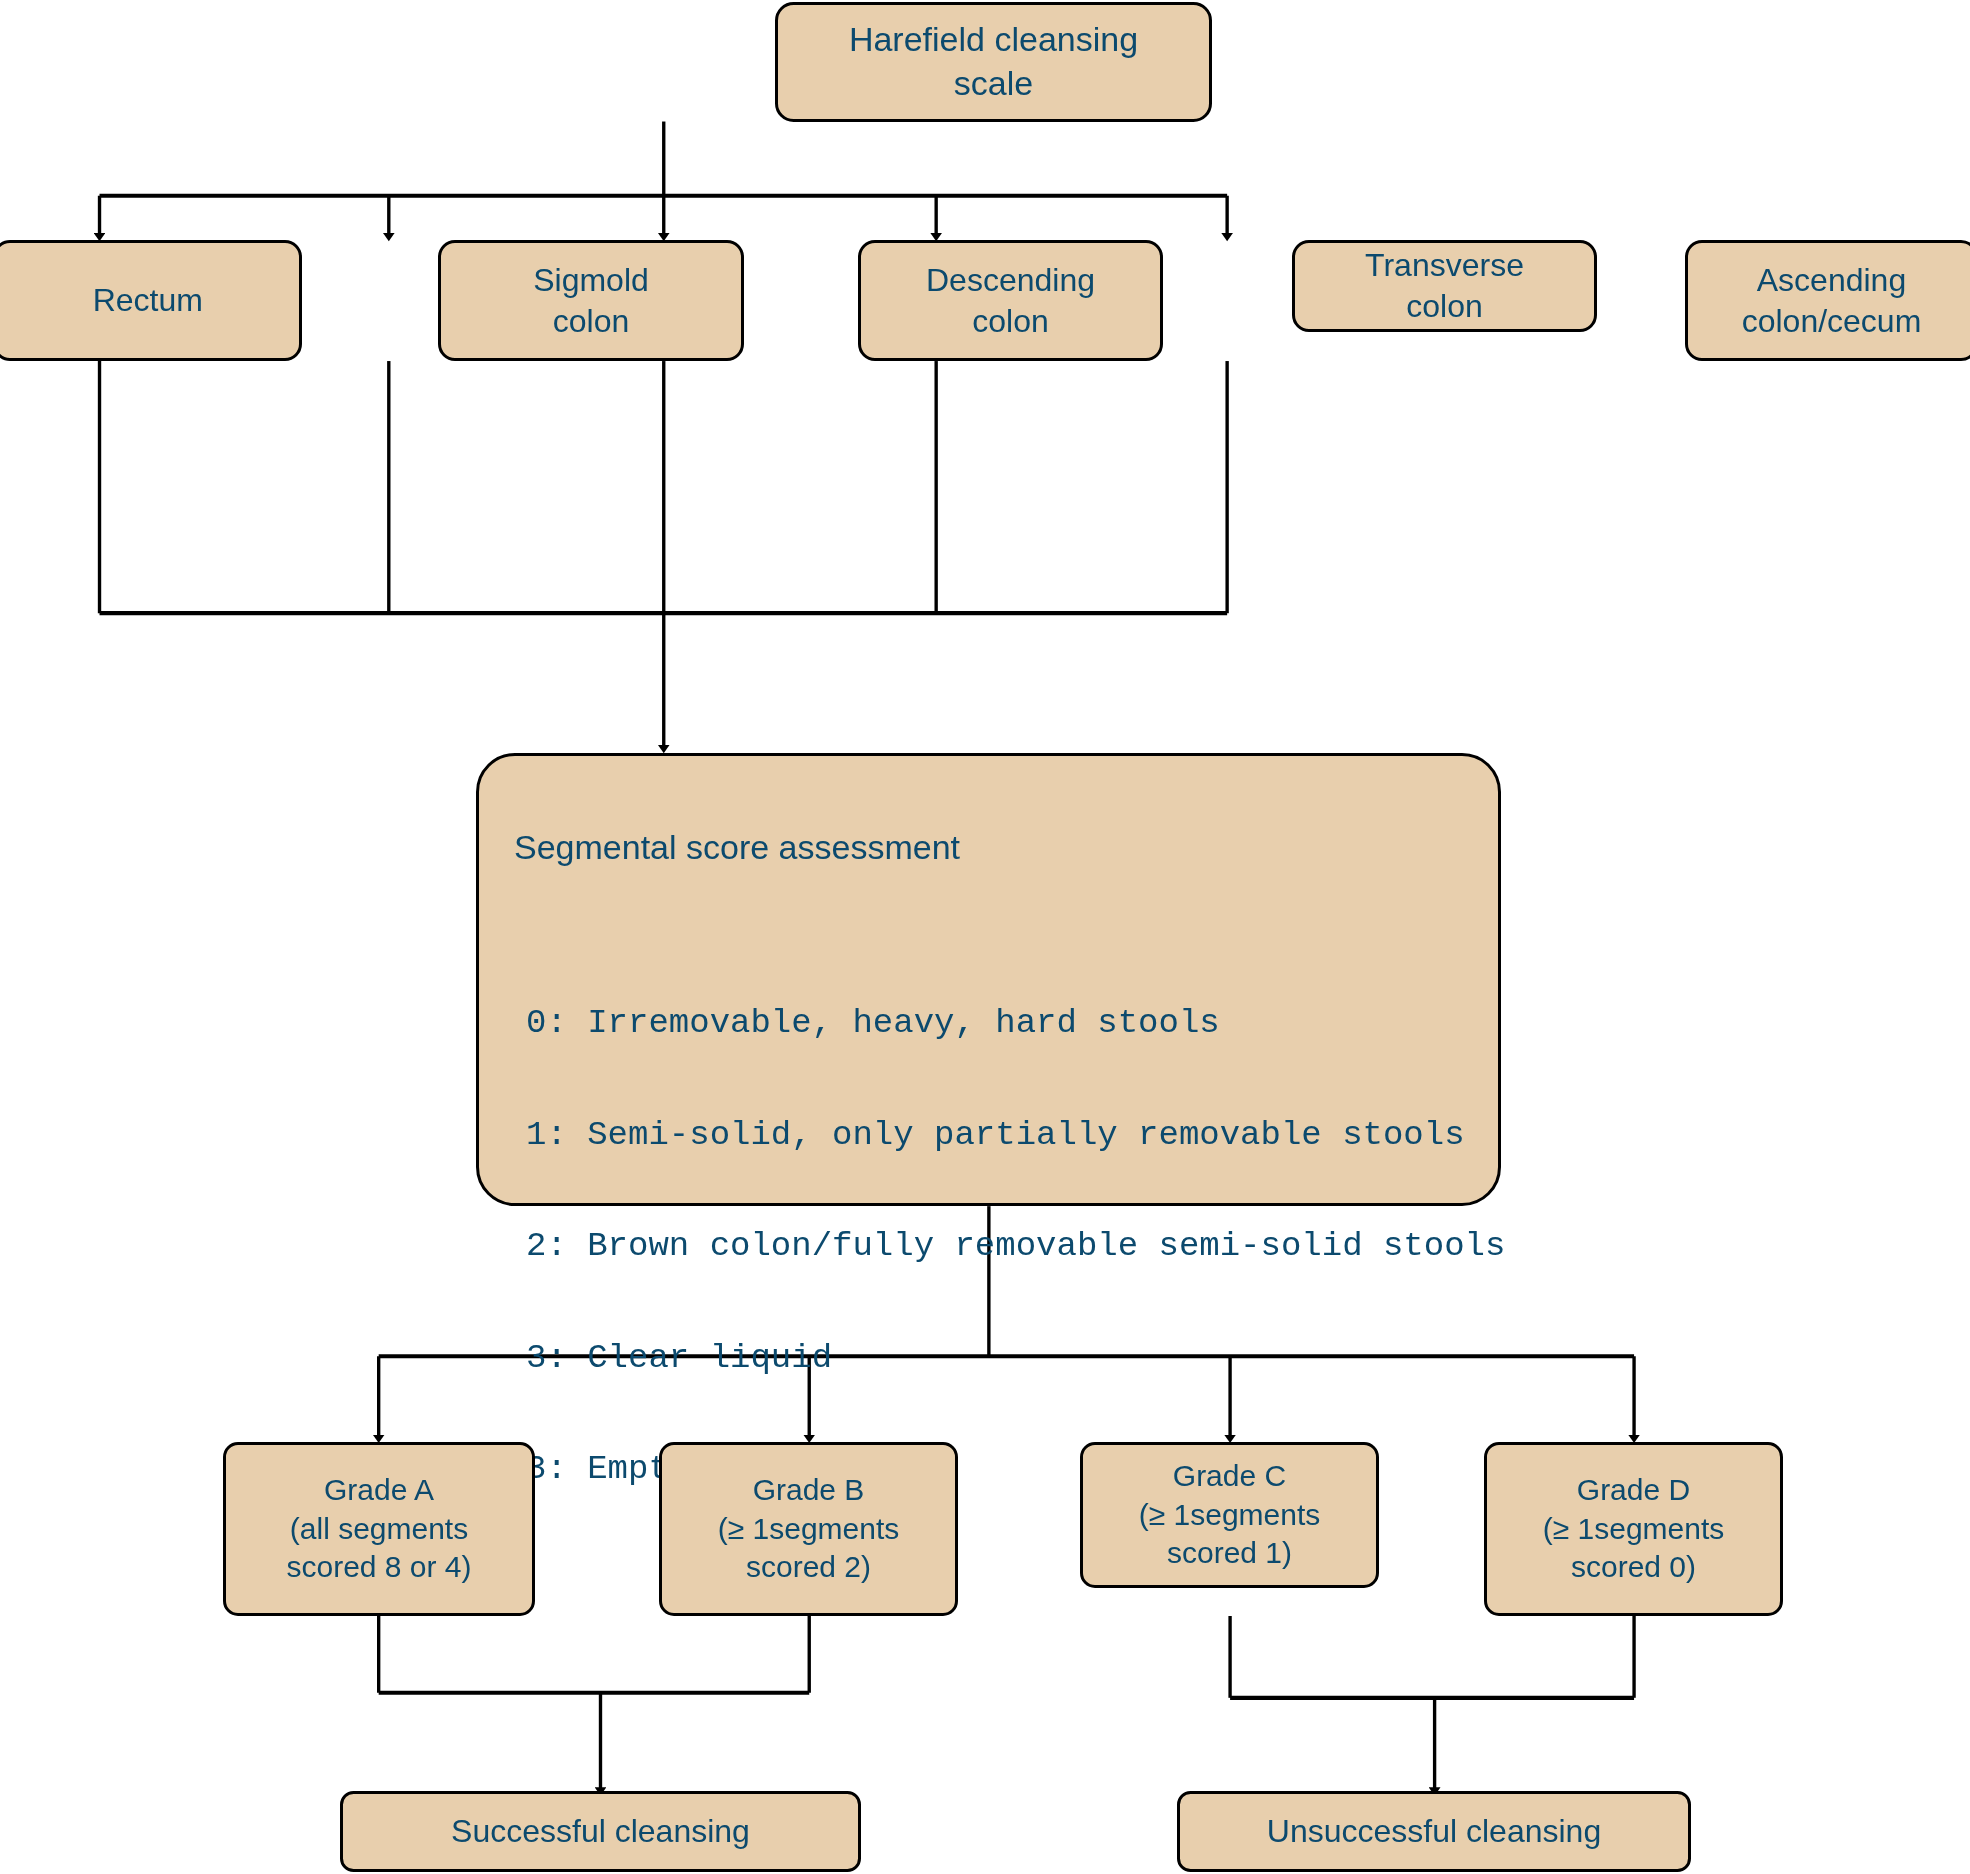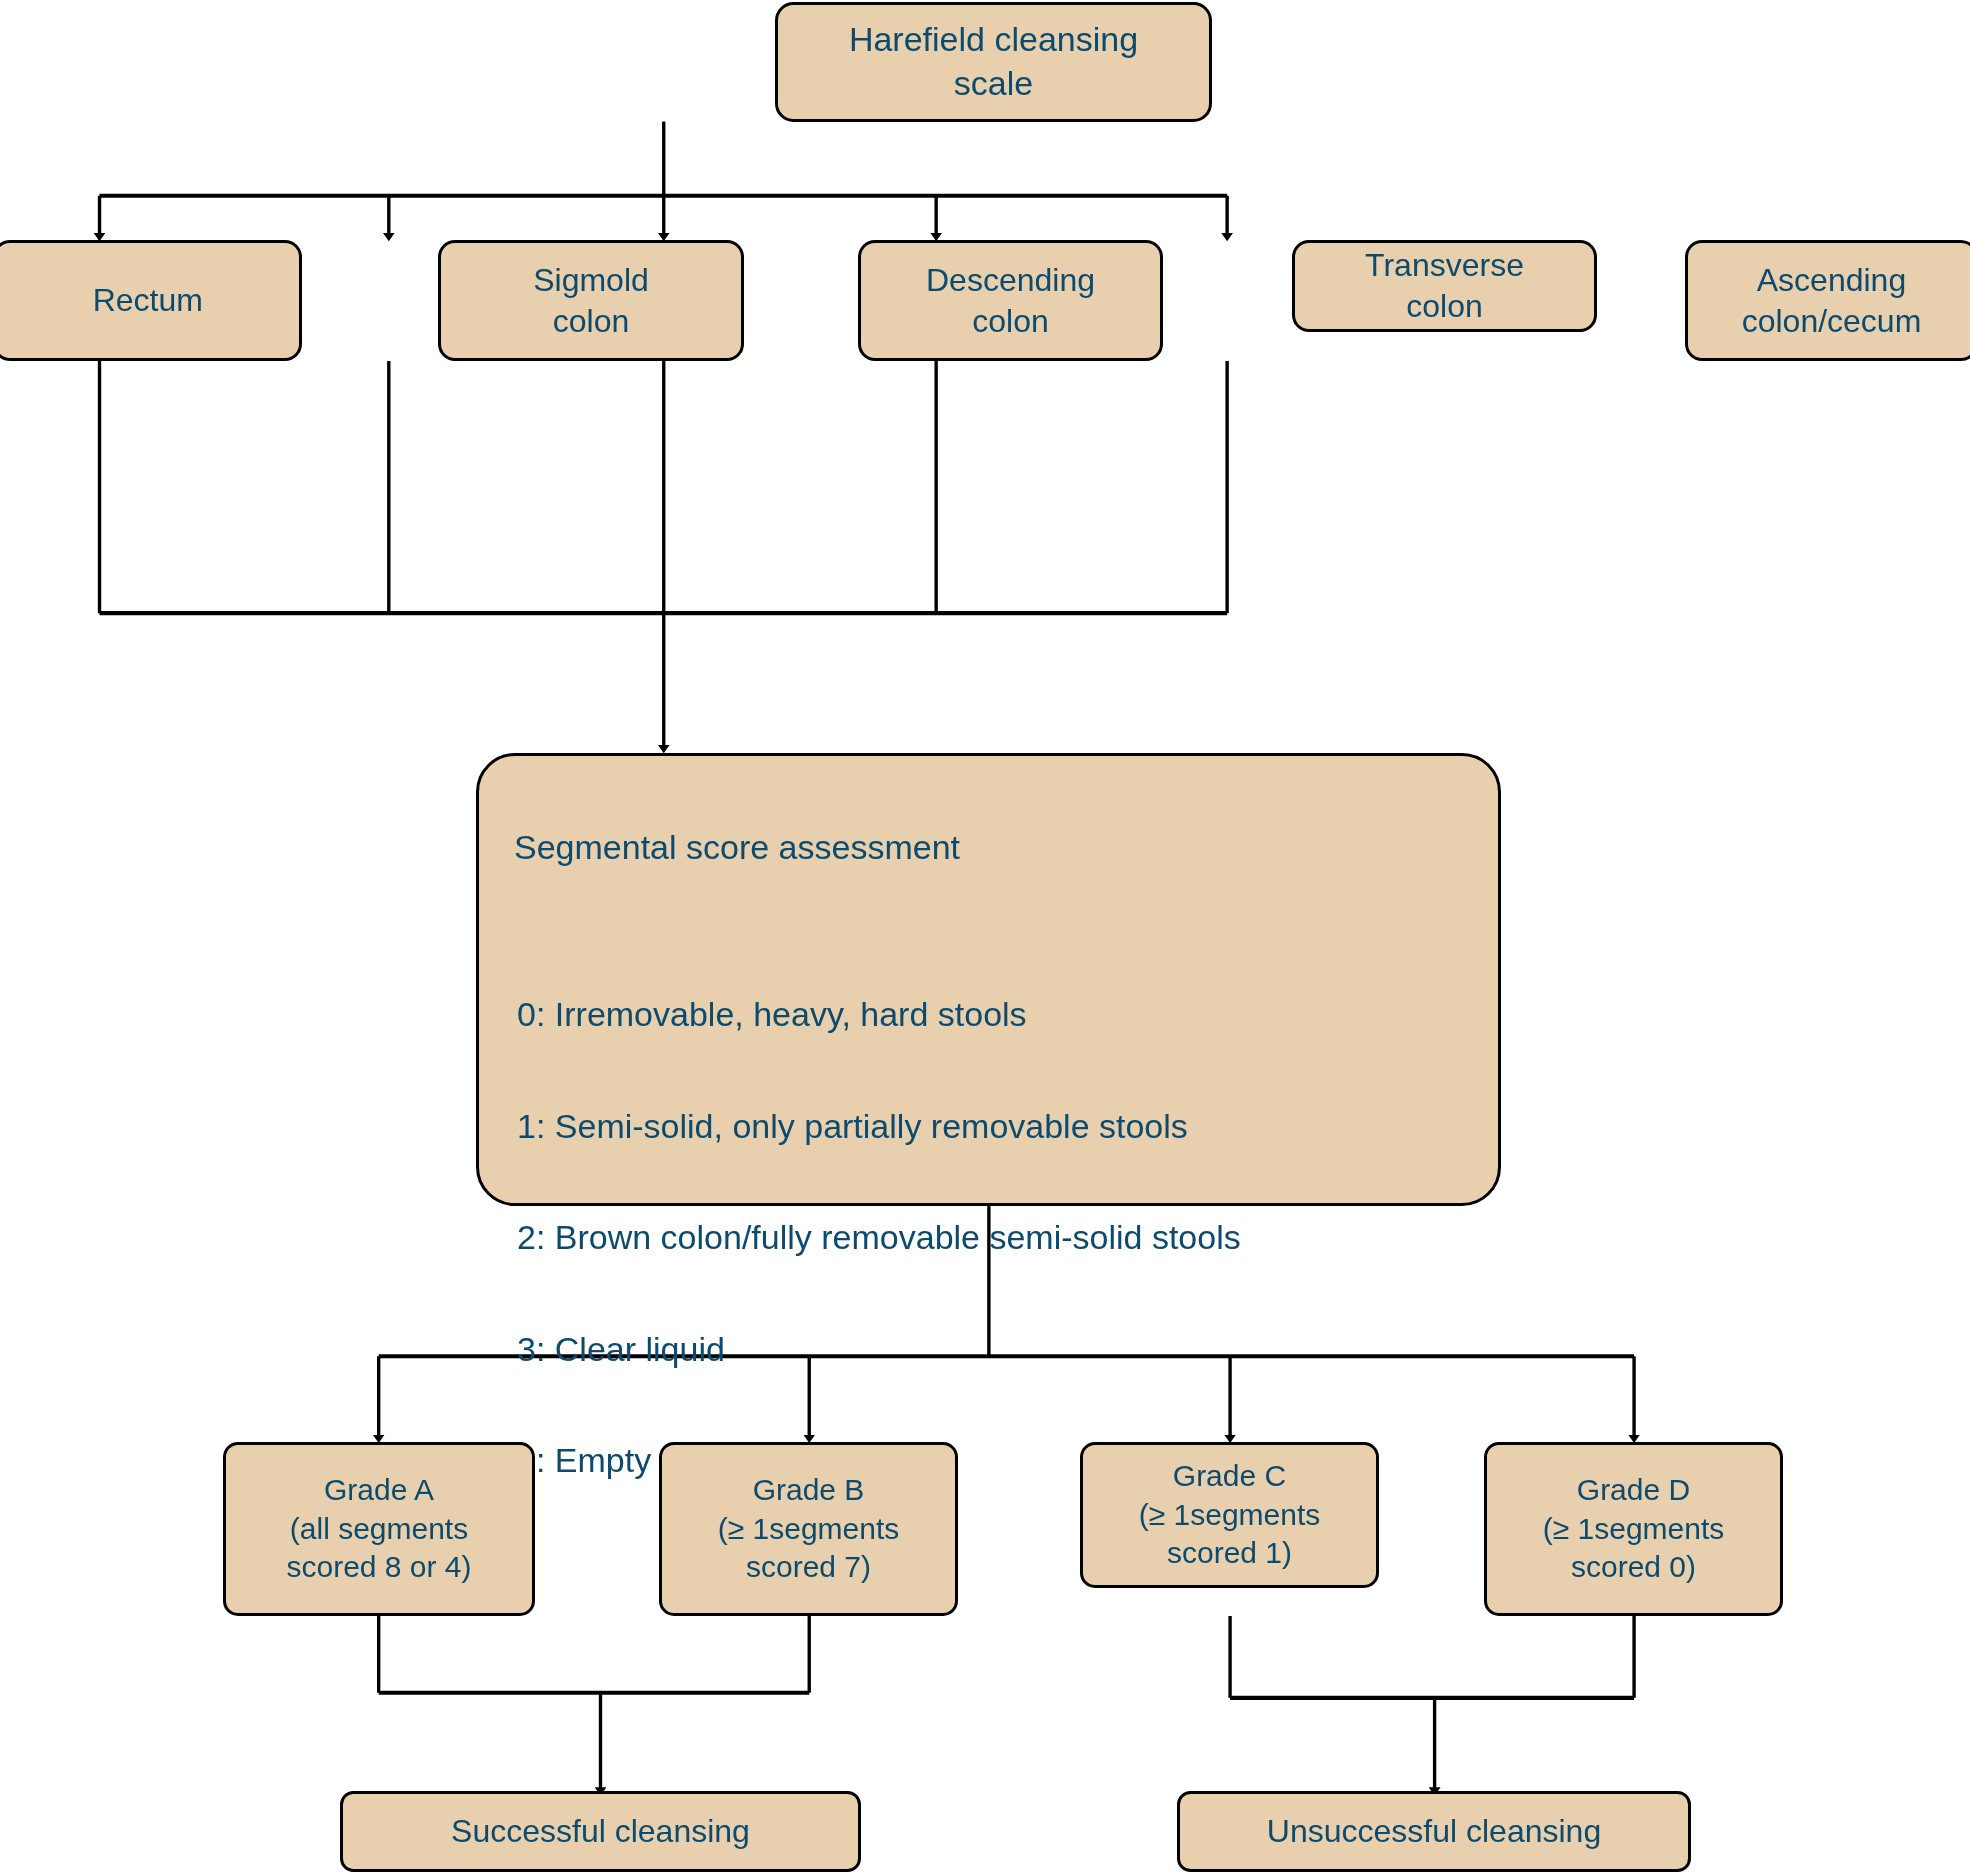--- a/index.html
+++ b/index.html
@@ -61,23 +61,24 @@
     border-radius: 39px;
     display: block;
     padding: 29px 35px 25px 35px;
     text-align: left;
   }
   .assessment-title {
     font-size: 34px;
     margin: 0 0 39px 0;
   }
   .assessment-list {
-    margin: 3px;
+    margin: 12px;
     padding: 0;
     list-style: none;
+    font-family: Liberation Mono, monospace;
   }
   .assessment-list li {
     font-size: 34px;
     margin: 0 0 27px 0;
     white-space: nowrap;
   }
   .assessment-list li:last-child {
     margin-bottom: 0;
   }
 </style>
@@ -158,21 +159,21 @@
       <li>3: Empty and clean</li>
     </ul>
   </div>
 
   <div class="node grade" style="left:223px; top:1442px; width:312px; height:174px;">Grade A
 (all segments
 scored 8 or 4)</div>
 
   <div class="node grade" style="left:659px; top:1442px; width:299px; height:174px;">Grade B
 (≥ 1segments
-scored 7)</div>
+scored 2)</div>
 
   <div class="node grade" style="left:1080px; top:1442px; width:299px; height:146px;">Grade C
 (≥ 1segments
 scored 1)</div>
 
   <div class="node grade" style="left:1484px; top:1442px; width:299px; height:174px;">Grade D
 (≥ 1segments
 scored 0)</div>
 
   <div class="node outcome" style="left:340px; top:1791px; width:521px; height:81px;">Successful cleansing</div>

